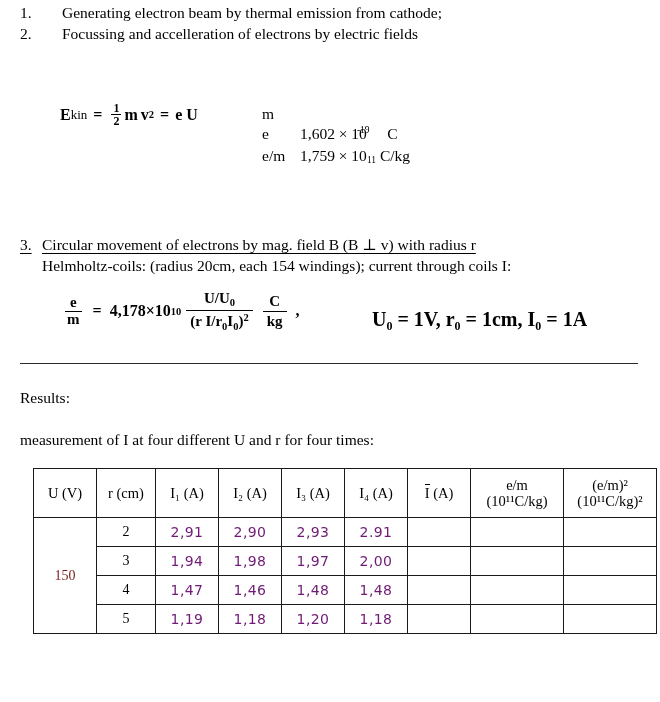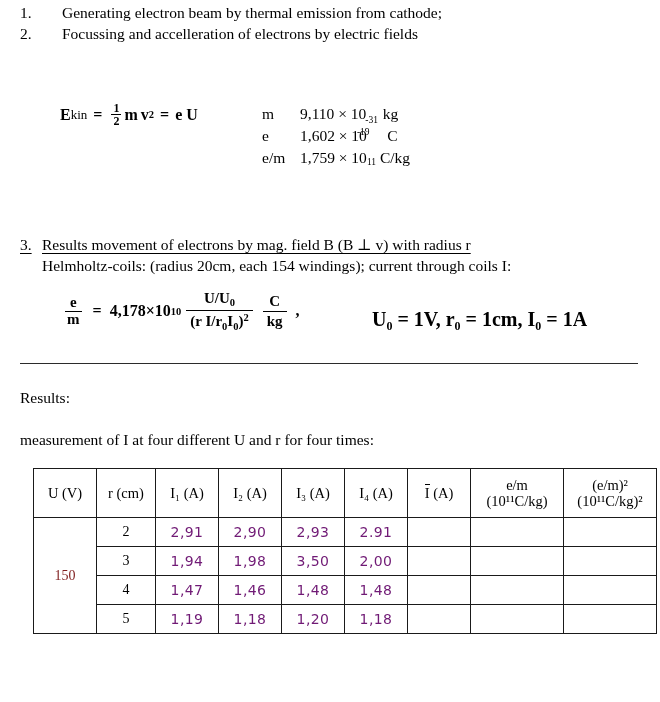--- a/index.html
+++ b/index.html
@@ -266,37 +266,36 @@
         <span>v</span>
         <span class="sup">2</span>
         <span class="op">=</span>
         <span>e U</span>
       </span>
   </div>
 
   <div id="constants">
     <div class="const-row">
       <span class="csym">m</span>
-      <span class="cval"><span>9,110 × 10</span><span class="exp-low">-31</span>&nbsp;<span>kg</span></span>
     </div>
     <div class="const-row">
       <span class="csym">e</span>
       <span class="cval"><span>1,602 × 10</span><span class="exp-high">-19</span>&nbsp;&nbsp;<span>C</span></span>
     </div>
     <div class="const-row">
       <span class="csym">e/m</span>
       <span class="cval"><span>1,759 × 10</span><span class="exp-flat">11</span>&nbsp;<span>C/kg</span></span>
     </div>
   </div>
 
 
   <div id="section3">
     <div class="s3-line1">
       <span class="num">3.</span>
-      <span>Results movement of electrons by mag. field  B  (B ⊥ v) with radius r</span>
+      <span>Circular movement of electrons by mag. field  B  (B ⊥ v) with radius r</span>
     </div>
     <div class="s3-line2">Helmholtz-coils:  (radius 20cm, each 154 windings); current through coils I:</div>
   </div>
 
   <div id="em-formula">
     <span class="frac" style="font-size:15px">
         <span class="fnum">e</span>
         <span class="fden">m</span>
       </span>
     <span class="eq-op">=</span>
@@ -349,21 +348,21 @@
         <td class="hand">2,93</td>
         <td class="hand">2.91</td>
         <td></td>
         <td></td>
         <td></td>
       </tr>
       <tr>
         <td class="r-val">3</td>
         <td class="hand">1,94</td>
         <td class="hand">1,98</td>
-        <td class="hand">3,50</td>
+        <td class="hand">1,97</td>
         <td class="hand">2,00</td>
         <td></td>
         <td></td>
         <td></td>
       </tr>
       <tr>
         <td class="r-val">4</td>
         <td class="hand">1,47</td>
         <td class="hand">1,46</td>
         <td class="hand">1,48</td>

